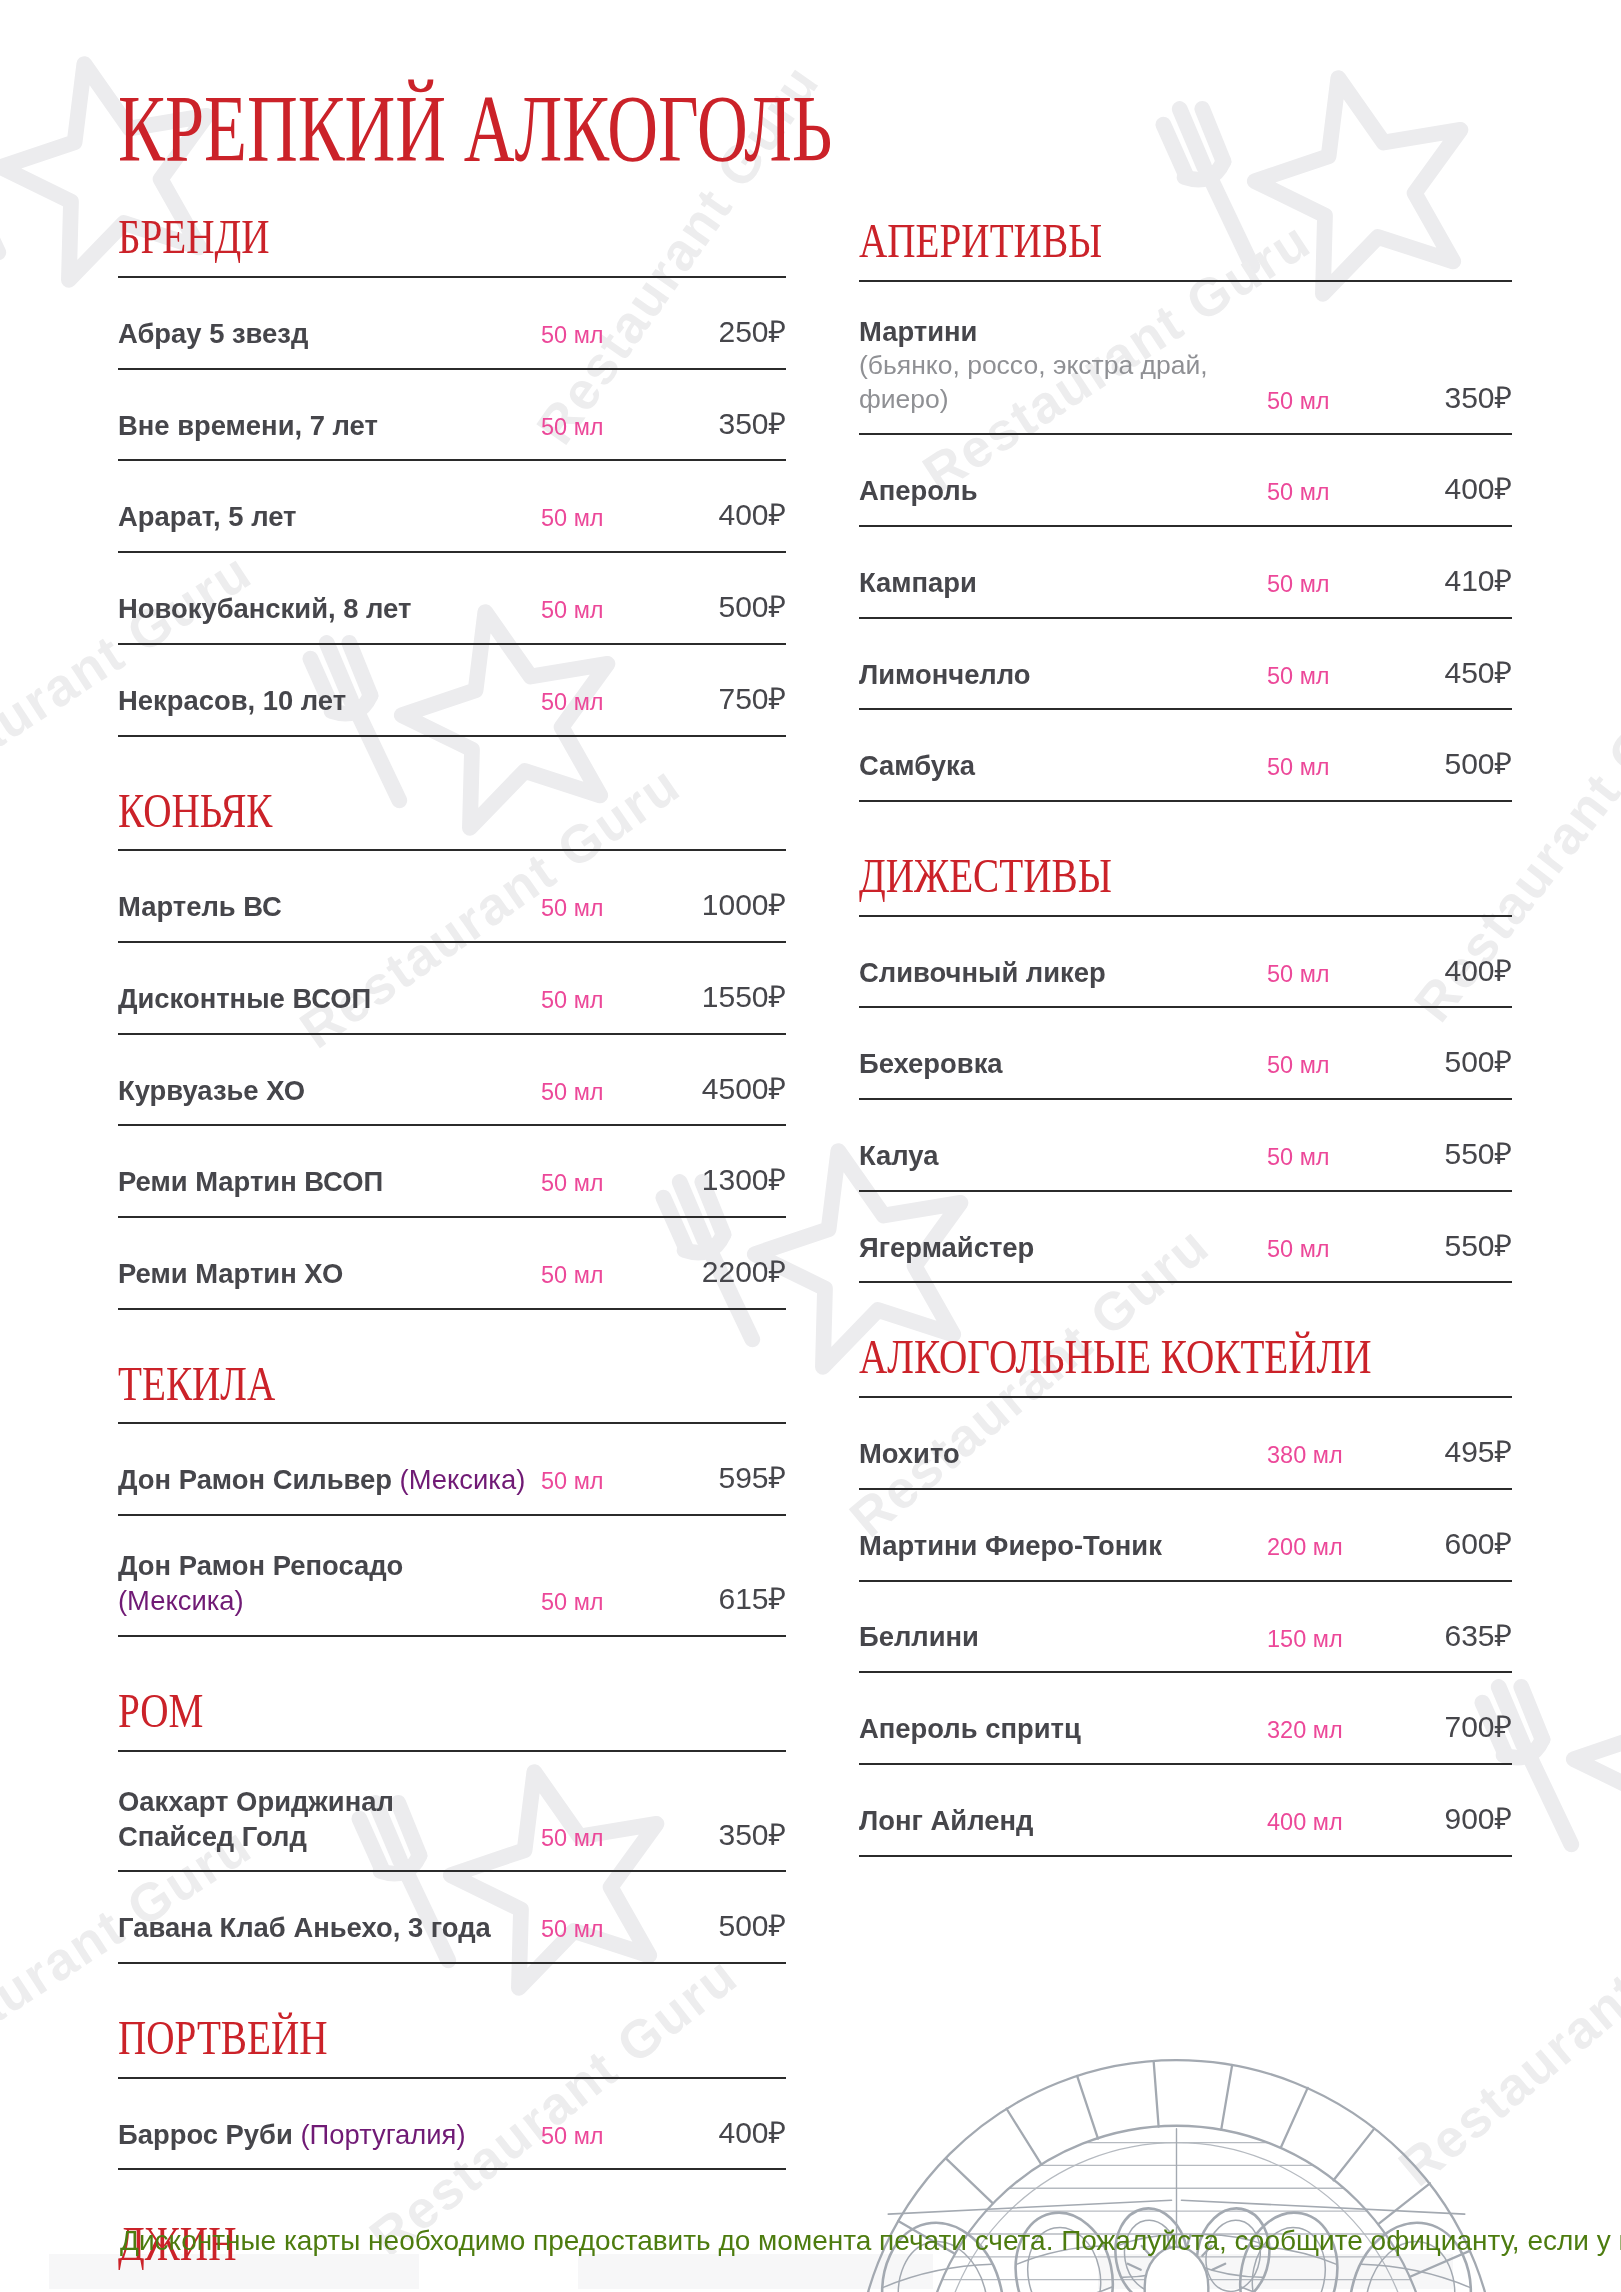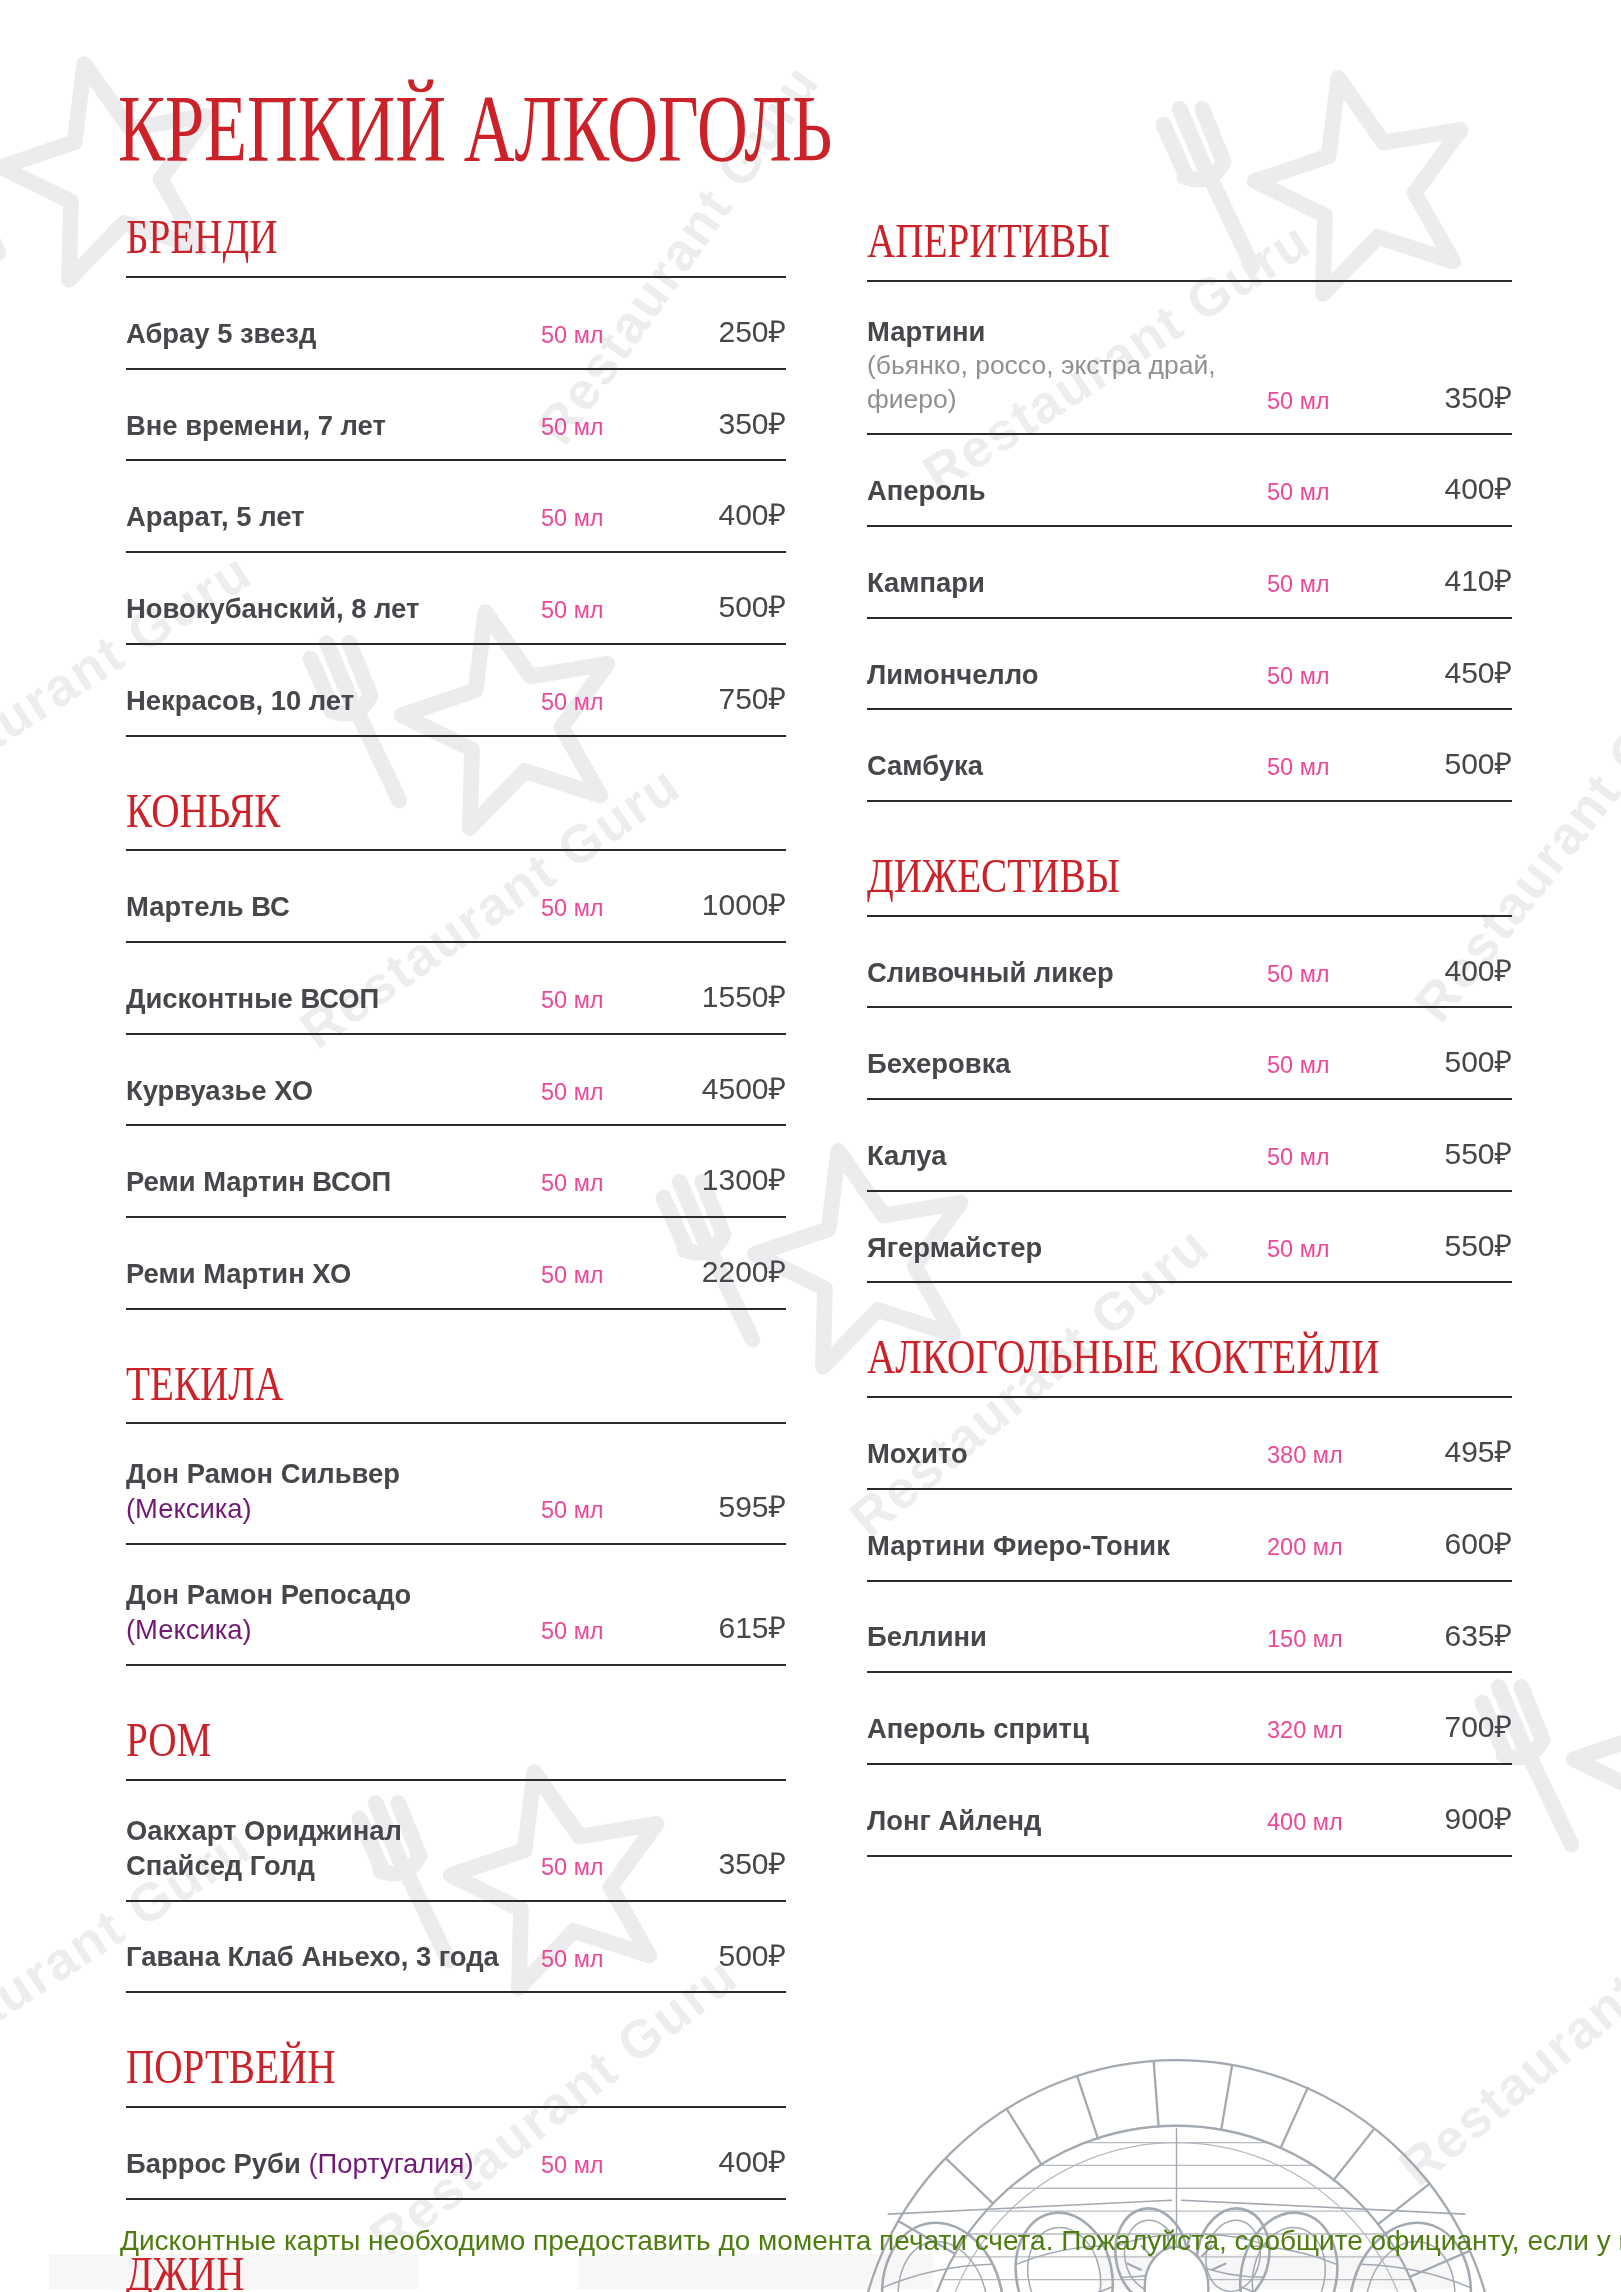--- a/index.html
+++ b/index.html
@@ -10,21 +10,21 @@
   .wm-text{position:absolute;font-weight:700;font-size:53px;color:#ededee;white-space:nowrap;
            transform-origin:left top;letter-spacing:2px;}
   .wm-logo{position:absolute;width:382px;height:294px;}
   
   .col{position:absolute;z-index:2;}
   #left-col{left:118px;top:86px;width:668px;}
   #right-col{left:859px;top:216px;width:653px;}
   .page-title{font-family:"Liberation Serif", serif;font-weight:400;color:var(--accent-red);
               font-size:95px;line-height:.92;margin:0 0 39px 0;transform:scaleX(.74);
               transform-origin:left top;white-space:nowrap;}
-  .menu-section{margin-top:49px;margin-left:8px;}
+  .menu-section{margin-top:49px;}
   .menu-section:first-of-type{margin-top:0;}
   #right-col .menu-section:first-of-type{margin-top:0;}
   .sec-heading{font-family:"Liberation Serif", serif;font-weight:400;color:var(--accent-red);
                font-size:49px;line-height:1;margin:0;transform:scaleX(.8);
                transform-origin:left bottom;white-space:nowrap;}
   .sec-rule{border-top:2px solid var(--rule);margin-top:14.7px;}
   .row{display:flex;align-items:flex-end;border-bottom:2px solid var(--rule);
        padding:32px 0 16.7px;}
   .name{flex:1;font-size:27.4px;font-weight:700;color:var(--text);line-height:1.28;padding-right:7.8px;}
   .note-inline{font-weight:400;color:#701a75;}

